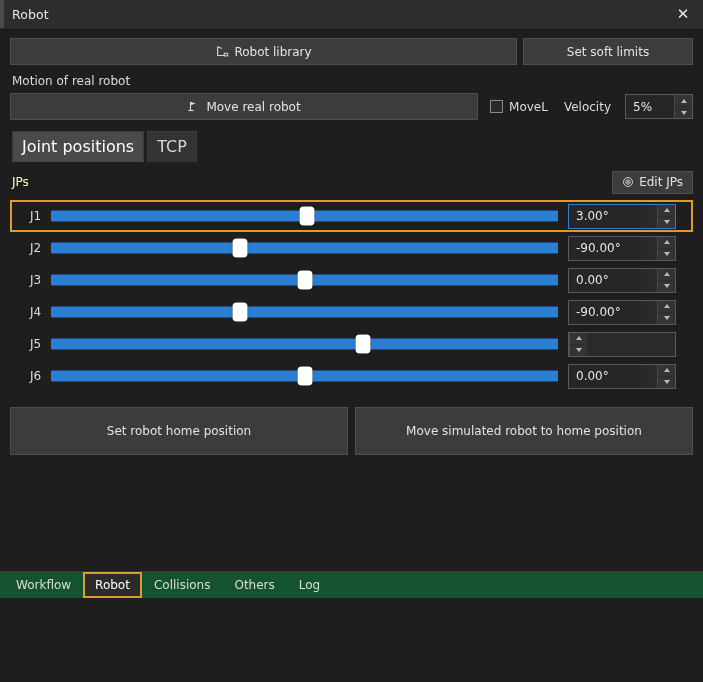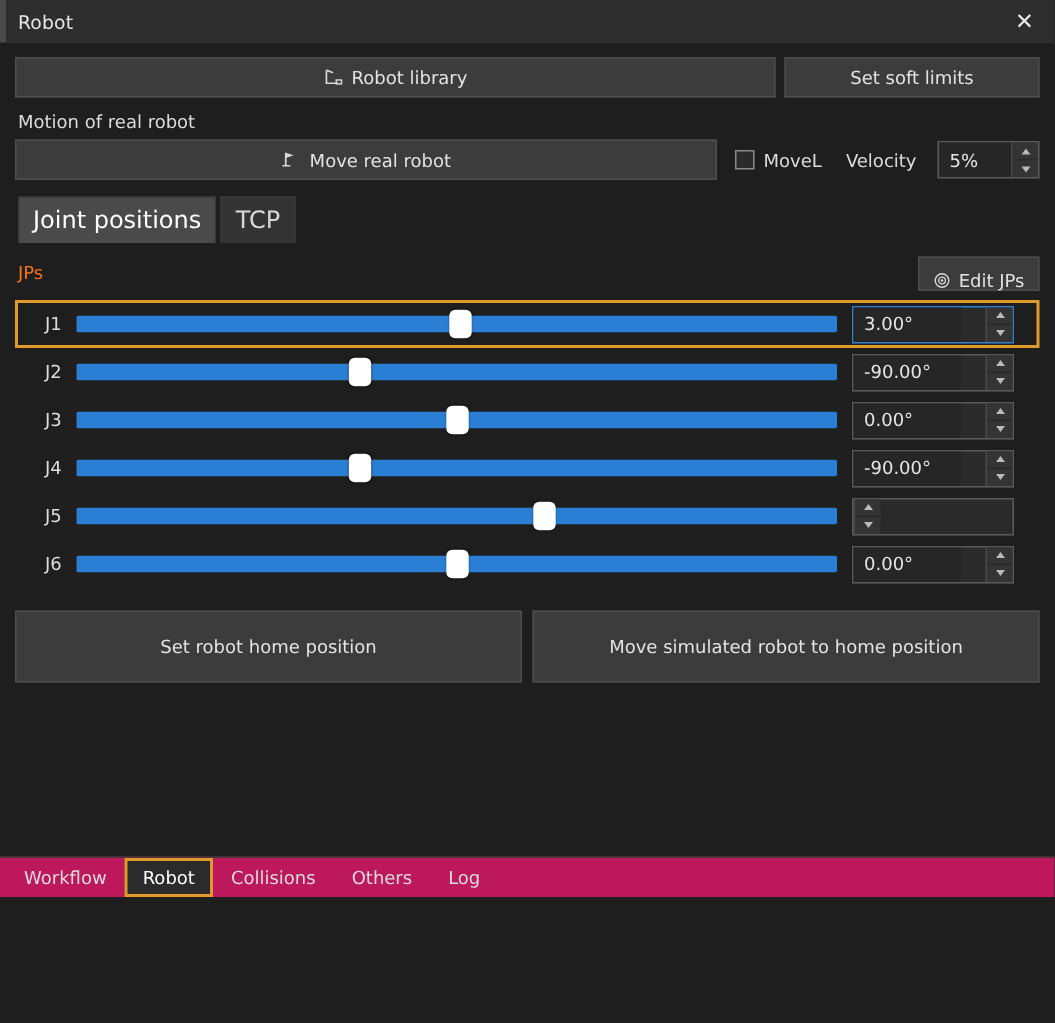--- a/index.html
+++ b/index.html
@@ -198,28 +198,27 @@
   }
 
   
   .jps-header {
     display: flex;
     align-items: center;
     margin-top: 8px;
     margin-left: 2px;
     height: 24px;
   }
-  .jps-title { font-size: 12px; color: #f97316; }
+  .jps-title { font-size: 12px; color: #fef9c3; }
   .jps-header .grow { flex: 1 1 auto; }
   .btn-edit {
     height: 23px;
     padding: 0 9px;
     font-size: 12px;
     gap: 5px;
-    align-items: flex-end;
   }
 
   
   .joints { margin-top: 6px; }
   .joint-row {
     display: flex;
     align-items: center;
     height: 32px;
     box-sizing: border-box;
     border: 2px solid transparent;
@@ -274,21 +273,21 @@
   .btn-home {
     flex: 1 1 50%;
     height: 48px;
     font-size: 12px;
   }
 
   
   .bottombar {
     height: 27px;
     min-height: 27px;
-    background: #be185d;
+    background: #14532d;
     border-top: 1px solid #3a3a3a;
     display: flex;
     align-items: stretch;
     padding-left: 4px;
     box-sizing: border-box;
   }
   .bottom-tab {
     display: flex;
     align-items: center;
     padding: 0 10px;

